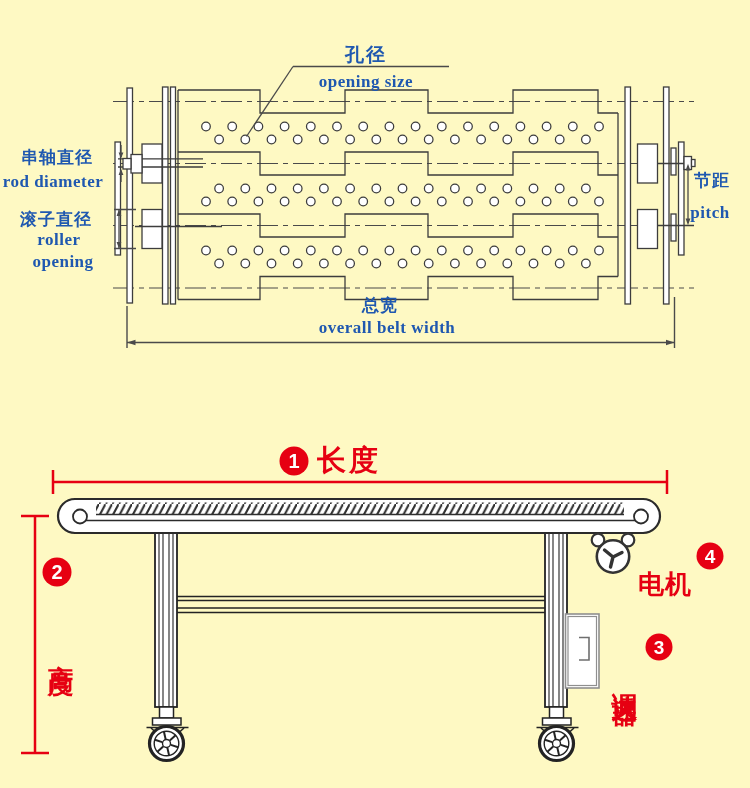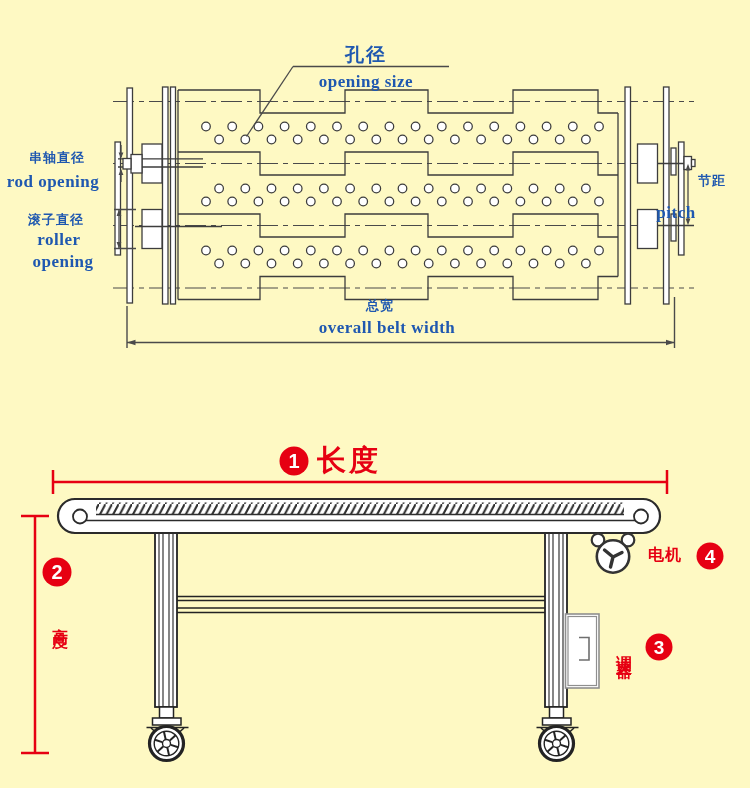--- a/index.html
+++ b/index.html
@@ -1,26 +1,26 @@
 <!DOCTYPE html>
 <html><head>
 <meta charset="utf-8">
 <style>
   html,body{margin:0;padding:0;background:#fff;}
   #stage{position:relative;width:750px;height:788px;background:#fef9c3;overflow:hidden;
          font-family:"Liberation Serif","DejaVu Serif",serif;}
   #lineart{position:absolute;left:0;top:0;}
   .lbl{position:absolute;transform:translate(-50%,-50%);white-space:nowrap;line-height:1;font-weight:bold;}
   .blue{color:#1f58b0;}
-  .zh{font-weight:bold;font-size:13px;letter-spacing:1px;}
+  .zh{font-weight:bold;font-size:17px;letter-spacing:1px;}
   .zh-big{font-weight:bold;font-size:19px;letter-spacing:2px;}
   .en{font-size:17px;letter-spacing:0.5px;}
   .red{color:#e60012;font-family:Liberation Mono, monospace;font-weight:bold;}
   .red-big{font-size:29px;letter-spacing:3px;}
-  .red-mid{font-size:16px;letter-spacing:1px;}
+  .red-mid{font-size:26px;letter-spacing:1px;margin-top:30px;}
   .v-text{writing-mode:vertical-rl;text-orientation:upright;letter-spacing:4px;}
   .badge{position:absolute;transform:translate(-50%,-50%);border-radius:50%;
          background:#e60012;color:#ffffff;display:flex;align-items:center;justify-content:center;
          font-family:"Liberation Sans","DejaVu Sans",sans-serif;font-weight:bold;}
   .badge-lg{width:29px;height:29px;font-size:20px;}
   .badge-sm{width:27px;height:27px;font-size:19px;}
 </style>
 </head>
 <body>
 
@@ -283,28 +283,28 @@
         <path d="M21,753 H49"></path>
         <path d="M35,516 V753"></path>
       </g>
     </g>
   </svg>
 
   <div class="lbl blue zh-big" style="left:366px;top:54px;">孔径</div>
   <div class="lbl blue en" style="left:366px;top:81px;">opening size</div>
 
   <div class="lbl blue zh" style="left:57px;top:157px;">串轴直径</div>
-  <div class="lbl blue en" style="left:53px;top:181px;">rod opening</div>
+  <div class="lbl blue en" style="left:53px;top:181px;">rod diameter</div>
 
   <div class="lbl blue zh" style="left:56px;top:219px;text-align:right;">滚子直径</div>
   <div class="lbl blue en" style="left:59px;top:239px;">roller</div>
   <div class="lbl blue en" style="left:63px;top:261px;">opening</div>
 
   <div class="lbl blue zh" style="left:712px;top:180px;">节距</div>
-  <div class="lbl blue en" style="left:676px;top:212px;">pitch</div>
+  <div class="lbl blue en" style="left:710px;top:212px;">pitch</div>
 
   <div class="lbl blue zh" style="left:380px;top:305px;">总宽</div>
   <div class="lbl blue en" style="left:378px;top:327px;margin-left:9px;">overall belt width</div>
 
   <div class="badge badge-lg" style="left:294px;top:461px;">1</div>
   <div class="lbl red red-big" style="left:349px;top:462px;">长度</div>
 
   <div class="badge badge-lg" style="left:57px;top:572px;">2</div>
   <div class="lbl red red-mid v-text" style="left:59px;top:618px;">高度</div>
 

